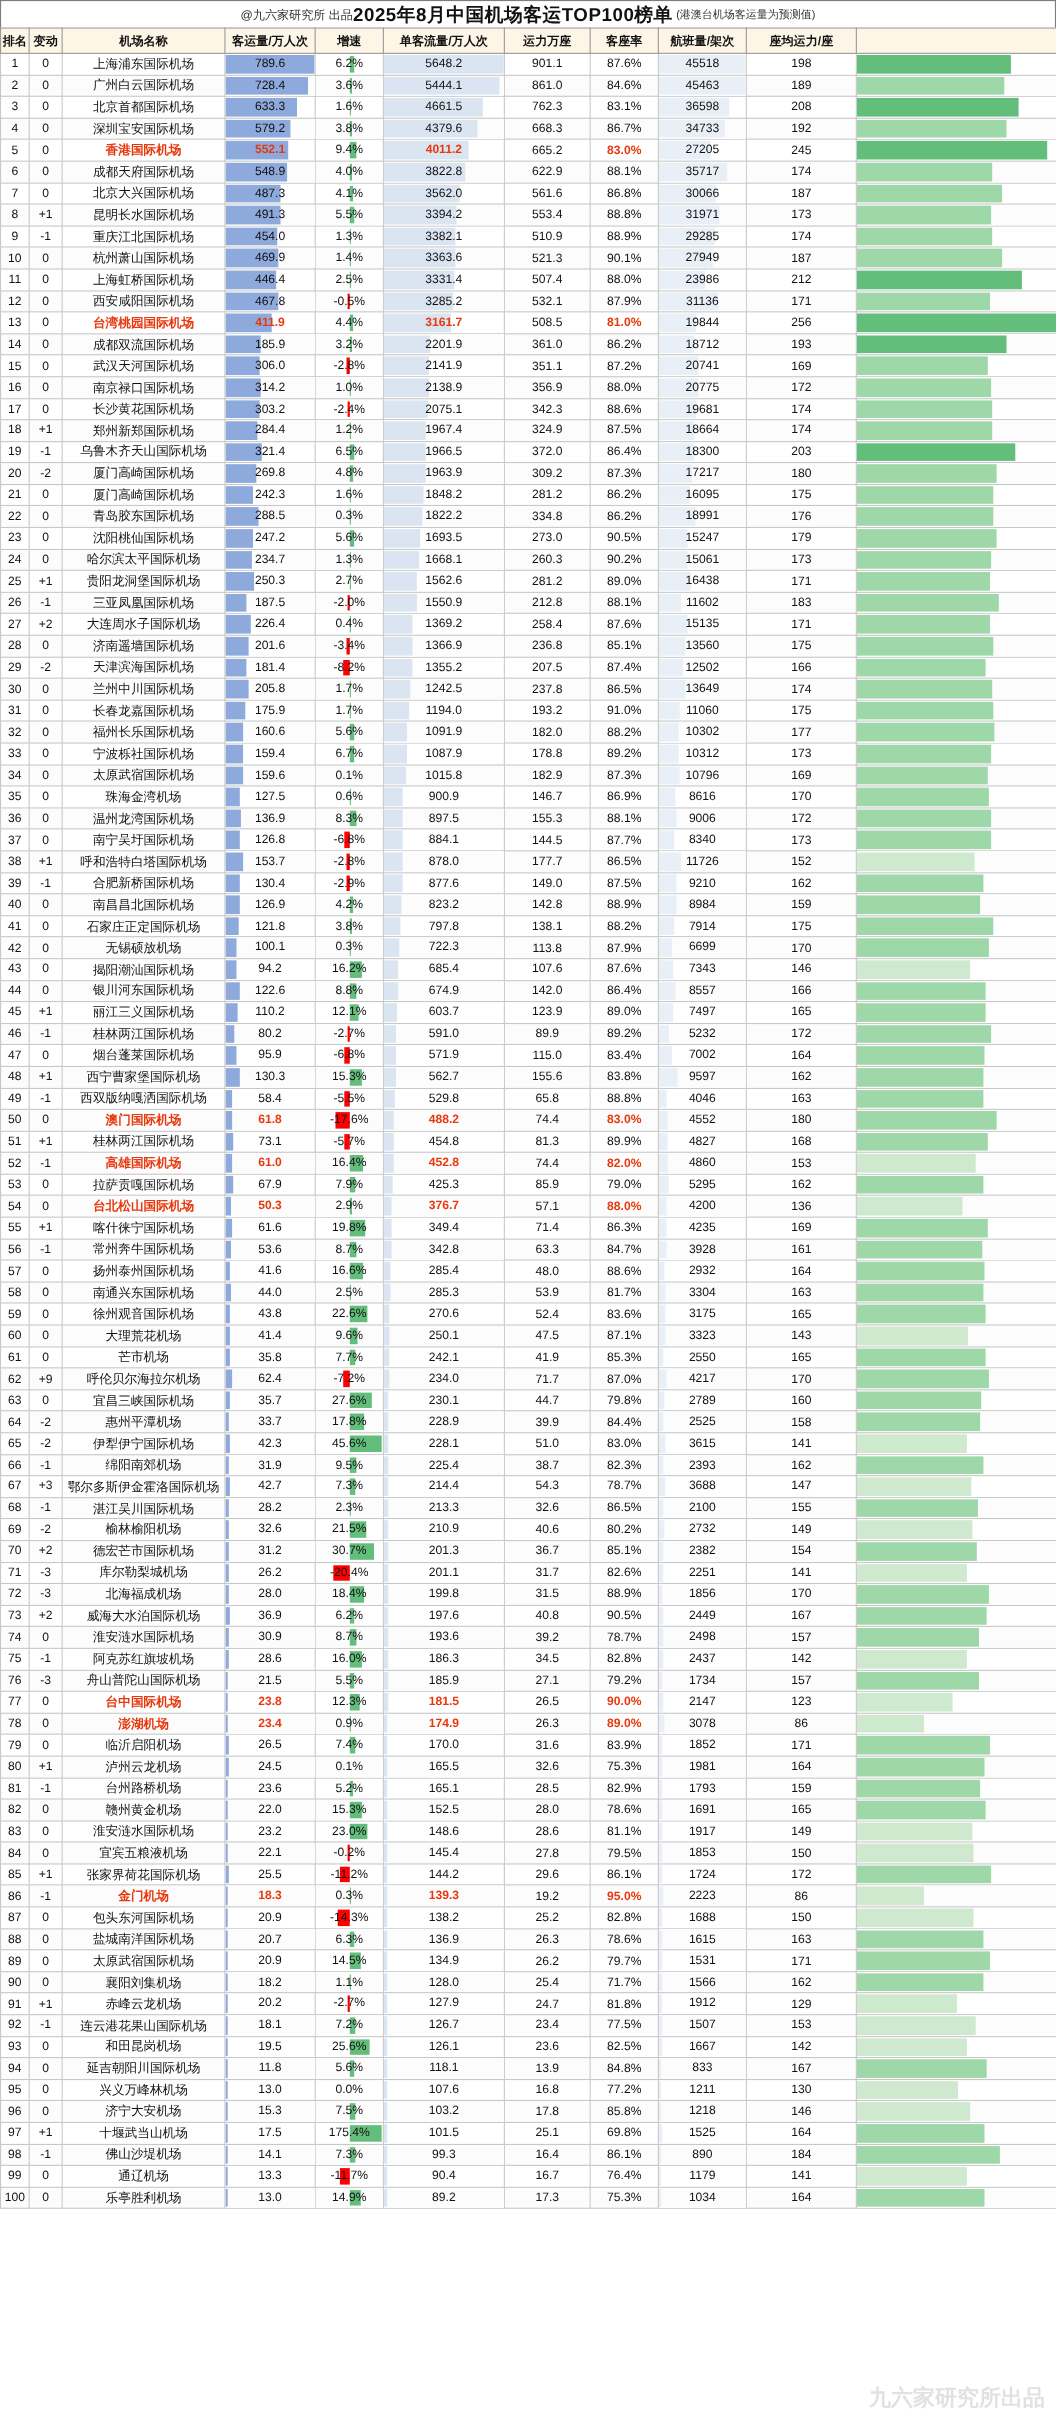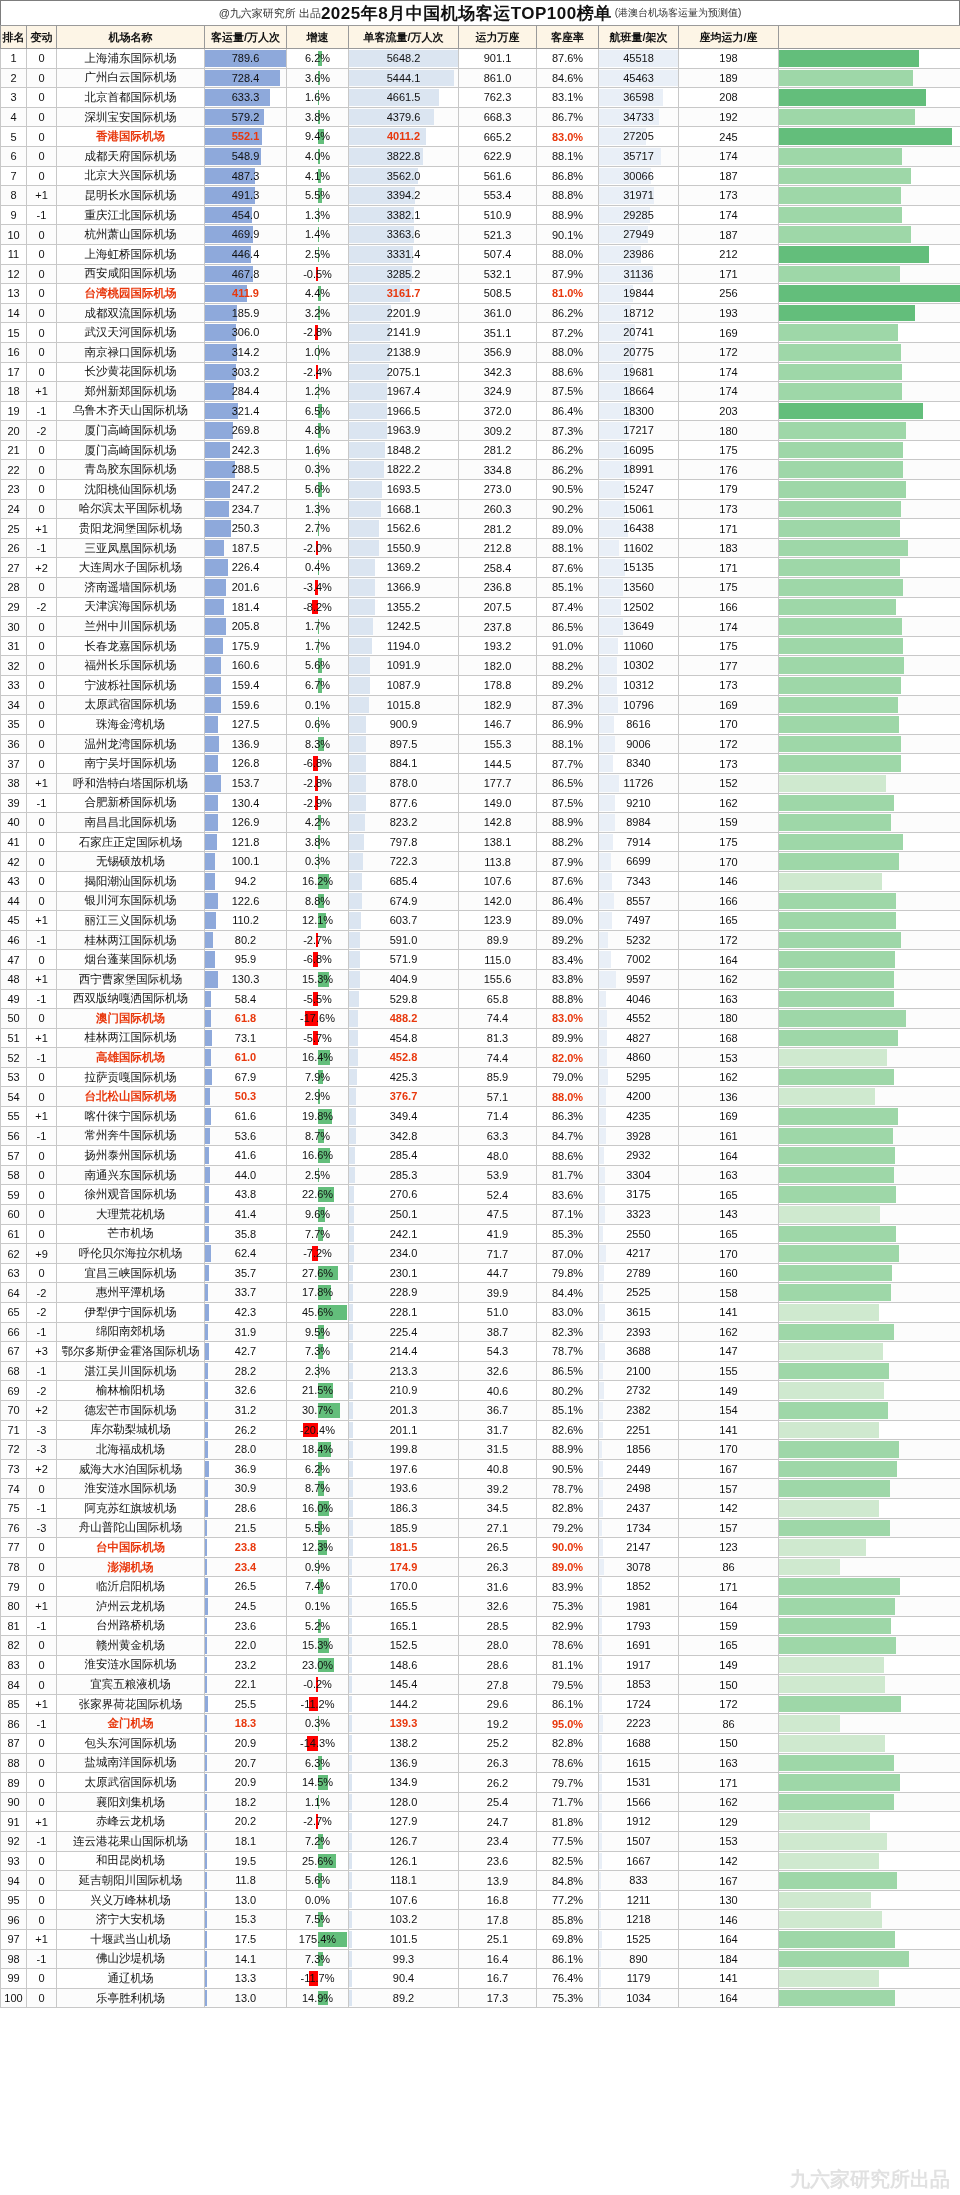--- a/index.html
+++ b/index.html
@@ -1342,21 +1342,21 @@
           <td class="bar-cell">
             <div class="bar" style="width:16.502026342451874%;background:#8ea9db"></div>
             <span class="bar-txt">130.3</span>
           </td>
           <td class="growth">
             <div class="gbar gfill" style="left:50%;width:18.36%"></div>
             <span class="bar-txt">15.3%</span>
           </td>
           <td class="bar-cell">
             <div class="bar" style="width:9.962465918345668%;background:#dbe5f1"></div>
-            <span class="bar-txt">404.9</span>
+            <span class="bar-txt">562.7</span>
           </td>
           <td class="">155.6</td>
           <td class="">83.8%</td>
           <td class="bar-cell">
             <div class="bar" style="width:21.08396678237181%;background:#e9eff7"></div>
             <span class="bar-txt">9597</span>
           </td>
           <td class="">162</td>
           <td class="bar-cell">
             <div class="bar" style="width:63.28125%;background:#9ed7a8"></div>

